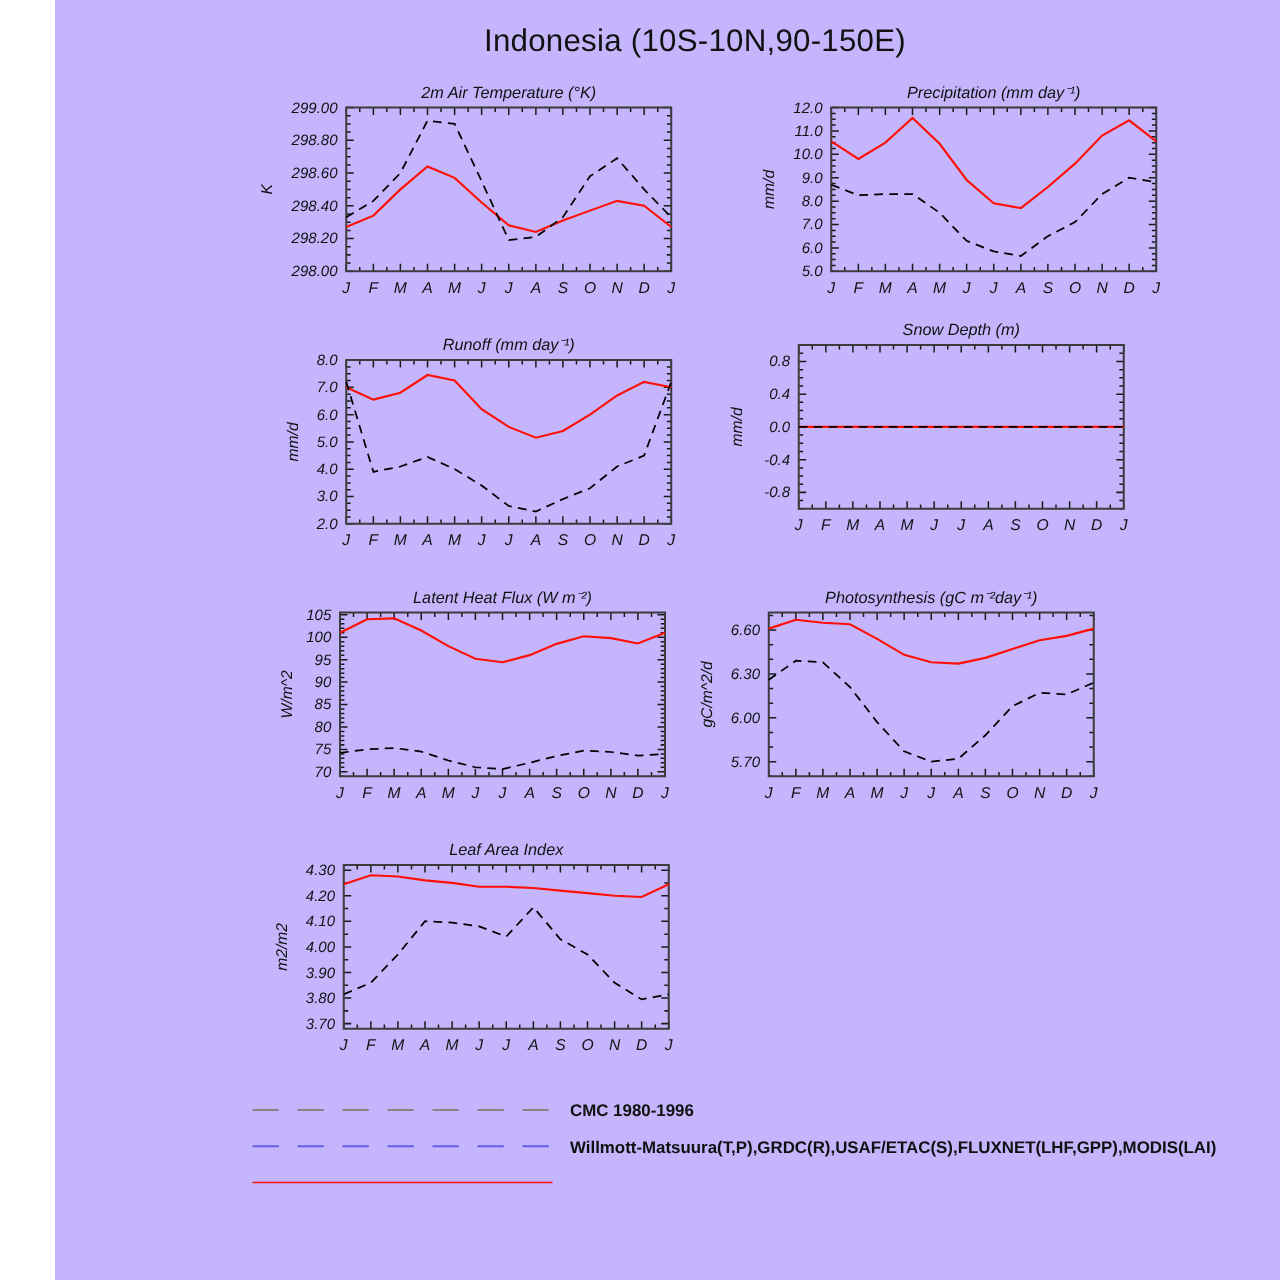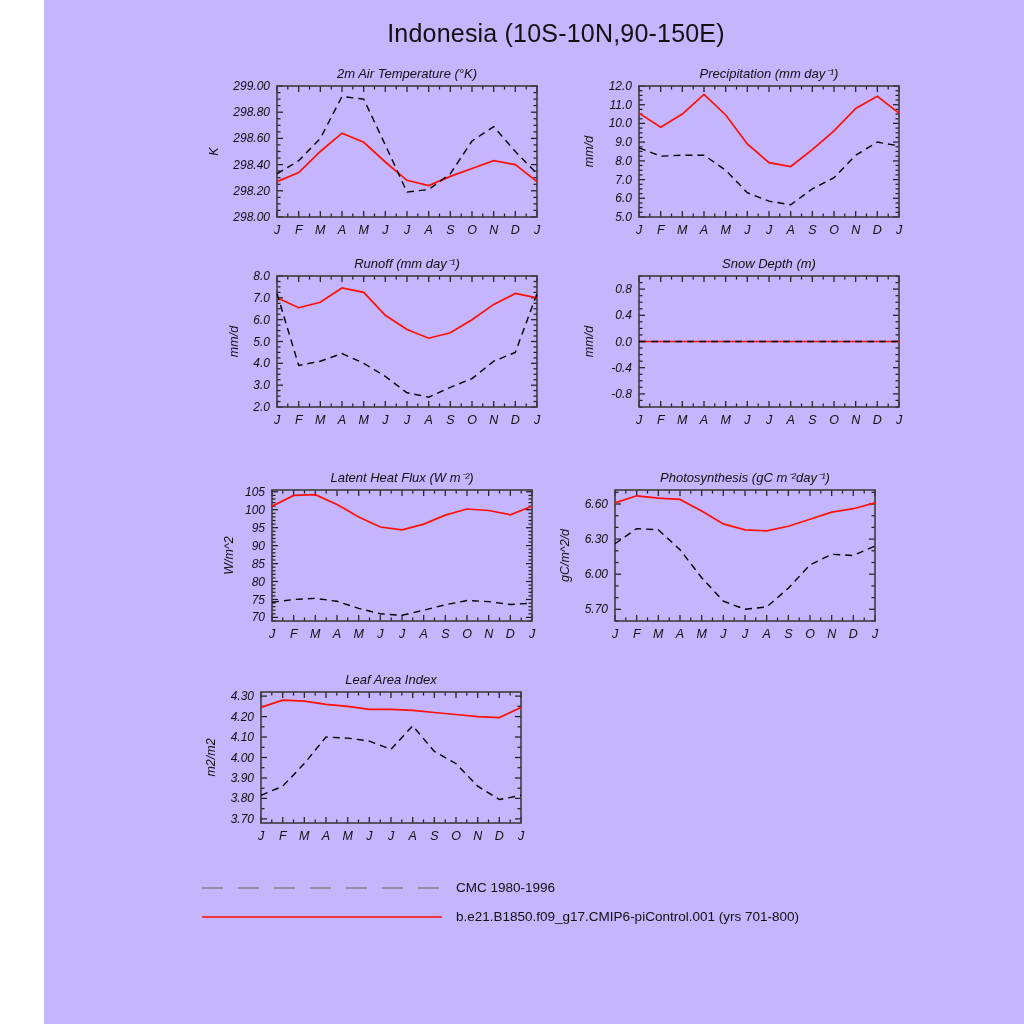--- a/index.html
+++ b/index.html
@@ -8,21 +8,21 @@
   .fig-title{position:absolute;top:19px;left:0;width:100%;text-align:center;font-size:25px;color:#111;letter-spacing:.2px;}
   .panel{position:absolute;width:350px;height:197px;font-style:italic;}
   svg text{fill:#111;}
   .ptitle{font-size:13px;}
   .tlab{font-size:12px;}
   .mlab{font-size:12.5px;}
   .aylab{font-size:12.5px;}
   .frame{fill:none;stroke:#3c3c3c;stroke-width:1.6px;}
   .tick{stroke:#1a1a1a;stroke-width:1.2px;}
   .legend{position:absolute;left:157px;top:881px;}
-  .legend-row{display:flex;align-items:flex-end;height:14px;margin-bottom:15px;}
+  .legend-row{display:flex;align-items:flex-start;height:14px;margin-bottom:15px;font-weight:bold;}
   .legend-label{font-size:13.5px;color:#111;margin-left:13px;white-space:nowrap;}
 </style>
 </head>
 <body>
 
 <div class="figure">
   <div class="fig-title">Indonesia (10S-10N,90-150E)</div>
 
   <div class="panel" style="left:155px;top:62px"><svg width="350" height="197" viewBox="0 0 350 197">
         <text class="ptitle" x="208" y="16" text-anchor="middle">2m Air Temperature (°K)</text>
@@ -135,21 +135,21 @@
         <text class="mlab" x="316.3" y="172" text-anchor="middle">D</text>
         <line class="tick" x1="327.2" y1="151.5" x2="327.2" y2="155"></line>
         <line class="tick" x1="327.2" y1="24" x2="327.2" y2="27.5"></line>
         <line class="tick" x1="338.0" y1="149" x2="338.0" y2="155"></line>
         <line class="tick" x1="338.0" y1="24" x2="338.0" y2="30"></line>
         <text class="mlab" x="338.0" y="172" text-anchor="middle">J</text>
         <rect class="frame" x="78" y="24" width="260" height="131"></rect>
         <polyline points="78.0,119.6 99.7,110.5 121.3,89.5 143.0,71.2 164.7,80.3 186.3,100.0 208.0,118.3 229.7,123.6 251.3,114.4 273.0,106.5 294.7,98.7 316.3,102.6 338.0,119.6" fill="none" stroke="#ff0f05" stroke-width="1.7"></polyline>
         <polyline points="78.0,111.8 99.7,98.7 121.3,76.4 143.0,34.5 164.7,37.1 186.3,82.9 208.0,130.1 229.7,127.5 251.3,111.8 273.0,79.0 294.7,64.6 316.3,89.5 338.0,111.8" fill="none" stroke="#000000" stroke-width="1.4" stroke-dasharray="7 5"></polyline>
       </svg></div>
-  <div class="panel" style="left:517px;top:62px"><svg width="350" height="197" viewBox="0 0 350 197">
+  <div class="panel" style="left:543px;top:62px"><svg width="350" height="197" viewBox="0 0 350 197">
         <text class="ptitle" x="208" y="16" text-anchor="middle">Precipitation (mm day⁻¹)</text>
         <text class="aylab" transform="rotate(-90 28.4 89.5)" x="28.4" y="93.5" text-anchor="middle">mm/d</text>
         <line class="tick" x1="78" y1="155.0" x2="84" y2="155.0"></line>
         <line class="tick" x1="332" y1="155.0" x2="338" y2="155.0"></line>
         <text class="tlab" x="71" y="159" text-anchor="end">5.0</text>
         <line class="tick" x1="78" y1="136.3" x2="84" y2="136.3"></line>
         <line class="tick" x1="332" y1="136.3" x2="338" y2="136.3"></line>
         <text class="tlab" x="71" y="140.3" text-anchor="end">6.0</text>
         <line class="tick" x1="78" y1="117.6" x2="84" y2="117.6"></line>
         <line class="tick" x1="332" y1="117.6" x2="338" y2="117.6"></line>
@@ -271,21 +271,21 @@
         <text class="mlab" x="316.3" y="172" text-anchor="middle">D</text>
         <line class="tick" x1="327.2" y1="151.5" x2="327.2" y2="155"></line>
         <line class="tick" x1="327.2" y1="24" x2="327.2" y2="27.5"></line>
         <line class="tick" x1="338.0" y1="149" x2="338.0" y2="155"></line>
         <line class="tick" x1="338.0" y1="24" x2="338.0" y2="30"></line>
         <text class="mlab" x="338.0" y="172" text-anchor="middle">J</text>
         <rect class="frame" x="78" y="24" width="260" height="131"></rect>
         <polyline points="78.0,51.1 99.7,65.2 121.3,52.1 143.0,32.4 164.7,53.0 186.3,82.0 208.0,100.7 229.7,104.5 251.3,87.6 273.0,68.9 294.7,46.5 316.3,34.3 338.0,51.1" fill="none" stroke="#ff0f05" stroke-width="1.7"></polyline>
         <polyline points="78.0,85.8 99.7,94.2 121.3,93.2 143.0,93.2 164.7,108.2 186.3,130.7 208.0,139.1 229.7,142.8 251.3,126.9 273.0,115.7 294.7,93.2 316.3,80.1 338.0,83.9" fill="none" stroke="#000000" stroke-width="1.4" stroke-dasharray="7 5"></polyline>
       </svg></div>
-  <div class="panel" style="left:155px;top:252px"><svg width="350" height="197" viewBox="0 0 350 197">
+  <div class="panel" style="left:155px;top:264px"><svg width="350" height="197" viewBox="0 0 350 197">
         <text class="ptitle" x="208" y="16" text-anchor="middle">Runoff (mm day⁻¹)</text>
         <text class="aylab" transform="rotate(-90 35.3 89.5)" x="35.3" y="93.5" text-anchor="middle">mm/d</text>
         <line class="tick" x1="78" y1="155.0" x2="84" y2="155.0"></line>
         <line class="tick" x1="332" y1="155.0" x2="338" y2="155.0"></line>
         <text class="tlab" x="71" y="159" text-anchor="end">2.0</text>
         <line class="tick" x1="78" y1="133.2" x2="84" y2="133.2"></line>
         <line class="tick" x1="332" y1="133.2" x2="338" y2="133.2"></line>
         <text class="tlab" x="71" y="137.2" text-anchor="end">3.0</text>
         <line class="tick" x1="78" y1="111.3" x2="84" y2="111.3"></line>
         <line class="tick" x1="332" y1="111.3" x2="338" y2="111.3"></line>
@@ -765,21 +765,21 @@
         <text class="mlab" x="316.3" y="172" text-anchor="middle">D</text>
         <line class="tick" x1="327.2" y1="151.5" x2="327.2" y2="155"></line>
         <line class="tick" x1="327.2" y1="24" x2="327.2" y2="27.5"></line>
         <line class="tick" x1="338.0" y1="149" x2="338.0" y2="155"></line>
         <line class="tick" x1="338.0" y1="24" x2="338.0" y2="30"></line>
         <text class="mlab" x="338.0" y="172" text-anchor="middle">J</text>
         <rect class="frame" x="78" y="24" width="260" height="131"></rect>
         <polyline points="78.0,36.9 99.7,29.8 121.3,32.2 143.0,33.4 164.7,45.1 186.3,57.9 208.0,63.8 229.7,64.9 251.3,60.3 273.0,53.2 294.7,46.2 316.3,42.7 338.0,36.9" fill="none" stroke="#ff0f05" stroke-width="1.7"></polyline>
         <polyline points="78.0,77.8 99.7,62.6 121.3,63.8 143.0,83.7 164.7,111.7 186.3,135.1 208.0,143.3 229.7,141.0 251.3,122.2 273.0,98.9 294.7,88.3 316.3,89.5 338.0,80.1" fill="none" stroke="#000000" stroke-width="1.4" stroke-dasharray="7 5"></polyline>
       </svg></div>
-  <div class="panel" style="left:139px;top:668px"><svg width="350" height="197" viewBox="0 0 350 197">
+  <div class="panel" style="left:153px;top:668px"><svg width="350" height="197" viewBox="0 0 350 197">
         <text class="ptitle" x="208" y="16" text-anchor="middle">Leaf Area Index</text>
         <text class="aylab" transform="rotate(-90 28.4 89.5)" x="28.4" y="93.5" text-anchor="middle">m2/m2</text>
         <line class="tick" x1="78" y1="150.9" x2="84" y2="150.9"></line>
         <line class="tick" x1="332" y1="150.9" x2="338" y2="150.9"></line>
         <text class="tlab" x="71" y="154.9" text-anchor="end">3.70</text>
         <line class="tick" x1="78" y1="130.4" x2="84" y2="130.4"></line>
         <line class="tick" x1="332" y1="130.4" x2="338" y2="130.4"></line>
         <text class="tlab" x="71" y="134.4" text-anchor="end">3.80</text>
         <line class="tick" x1="78" y1="110.0" x2="84" y2="110.0"></line>
         <line class="tick" x1="332" y1="110.0" x2="338" y2="110.0"></line>
@@ -878,18 +878,23 @@
 
   <div class="legend">
     <div class="legend-row">
       <svg width="242" height="14">
           <line x1="1" y1="7" x2="241" y2="7" stroke="#858585" stroke-width="1.6" stroke-dasharray="21 15"></line>
         </svg>
       <span class="legend-label">CMC 1980-1996</span>
     </div>
     <div class="legend-row">
       <svg width="242" height="14">
+          <line x1="1" y1="7" x2="241" y2="7" stroke="#5f5fe8" stroke-width="1.6" stroke-dasharray="21 15"></line>
+        </svg>
+      <span class="legend-label">Willmott-Matsuura(T,P),GRDC(R),USAF/ETAC(S),FLUXNET(LHF,GPP),MODIS(LAI)</span>
+    </div>
+    <div class="legend-row">
+      <svg width="242" height="14">
           <line x1="1" y1="7" x2="241" y2="7" stroke="#ff0f05" stroke-width="1.3"></line>
         </svg>
-      <span class="legend-label">b.e21.B1850.f09_g17.CMIP6-piControl.001 (yrs 701-800)</span>
     </div>
   </div>
 </div>
 
 </body></html>

